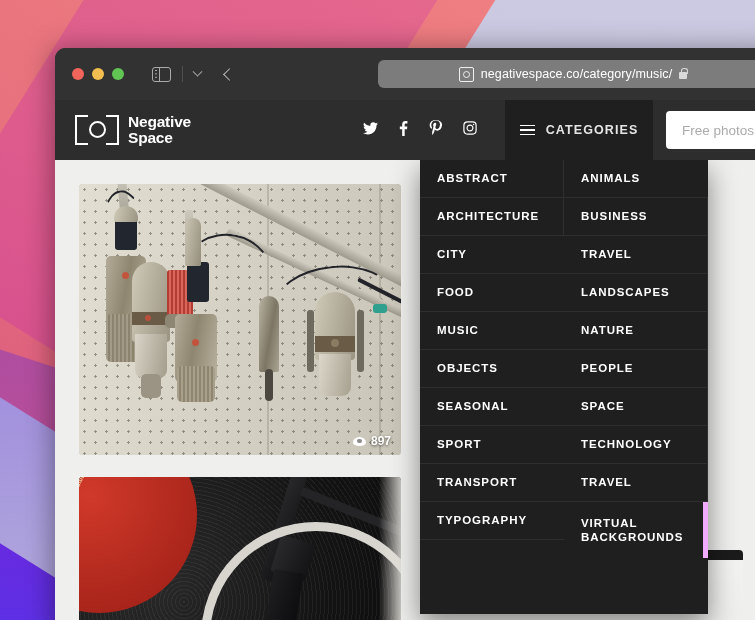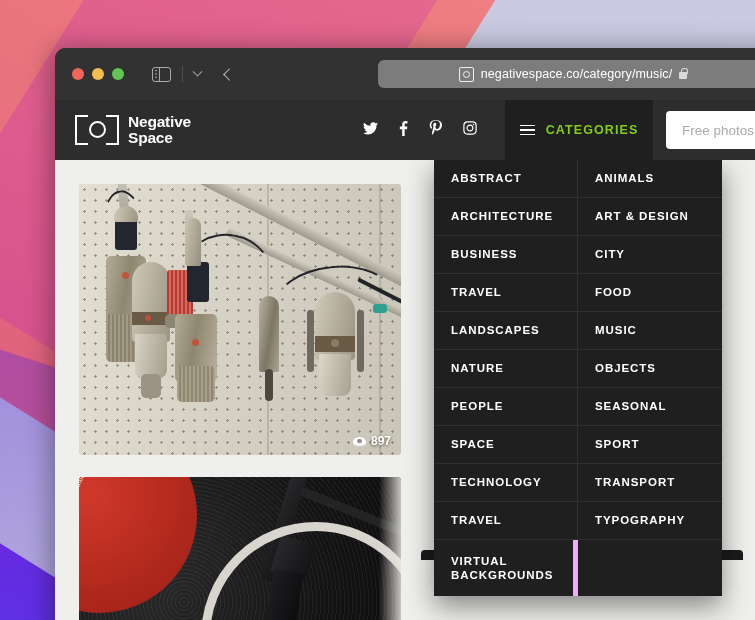--- a/index.html
+++ b/index.html
@@ -211,21 +211,21 @@
   }
   .burger { width: 15px; height: 11px; position: relative; }
   .burger i {
     position: absolute; left: 0; right: 0;
     height: 1.6px; background: #fff;
   }
   .burger i:nth-child(1) { top: 0; }
   .burger i:nth-child(2) { top: 4.7px; }
   .burger i:nth-child(3) { top: 9.4px; }
   #catlabel {
-    color: #84cc16;
+    color: #e5e5e5;
     font-size: 12.5px;
     font-weight: bold;
     letter-spacing: 1.1px;
   }
 
   #searchwrap {
     margin-left: 13px;
     height: 38px;
     flex: 1;
   }
@@ -395,21 +395,21 @@
     background: transparent;
   }
 
   
   .ph-keys { height: 230px; position: relative; overflow: hidden;
     background: linear-gradient(180deg, #f3f3f1 0%, #e9e9e6 60%, #dedcd8 100%); }
 
   
   #dropdown {
     position: absolute;
-    left: 379px; top: 0;
+    left: 365px; top: 0;
     width: 288px;
     background: #1f1f1f;
     display: grid;
     grid-template-columns: 1fr 1fr;
     z-index: 40;
     box-shadow: 0 10px 26px rgba(0,0,0,.45);
   }
   .menu-item {
     height: 38px;
     display: flex;
@@ -607,21 +607,20 @@
           </div>
         </div>
 
       </div>
 
       <div id="dropdown">
         <div class="menu-item col-left">ABSTRACT</div>
         <div class="menu-item">ANIMALS</div>
 
         <div class="menu-item col-left">ARCHITECTURE</div>
-        <div class="menu-item">ART &amp; DESIGN</div>
 
         <div class="menu-item col-left">BUSINESS</div>
         <div class="menu-item">CITY</div>
 
         <div class="menu-item col-left">TRAVEL</div>
         <div class="menu-item">FOOD</div>
 
         <div class="menu-item col-left">LANDSCAPES</div>
         <div class="menu-item">MUSIC</div>
 

